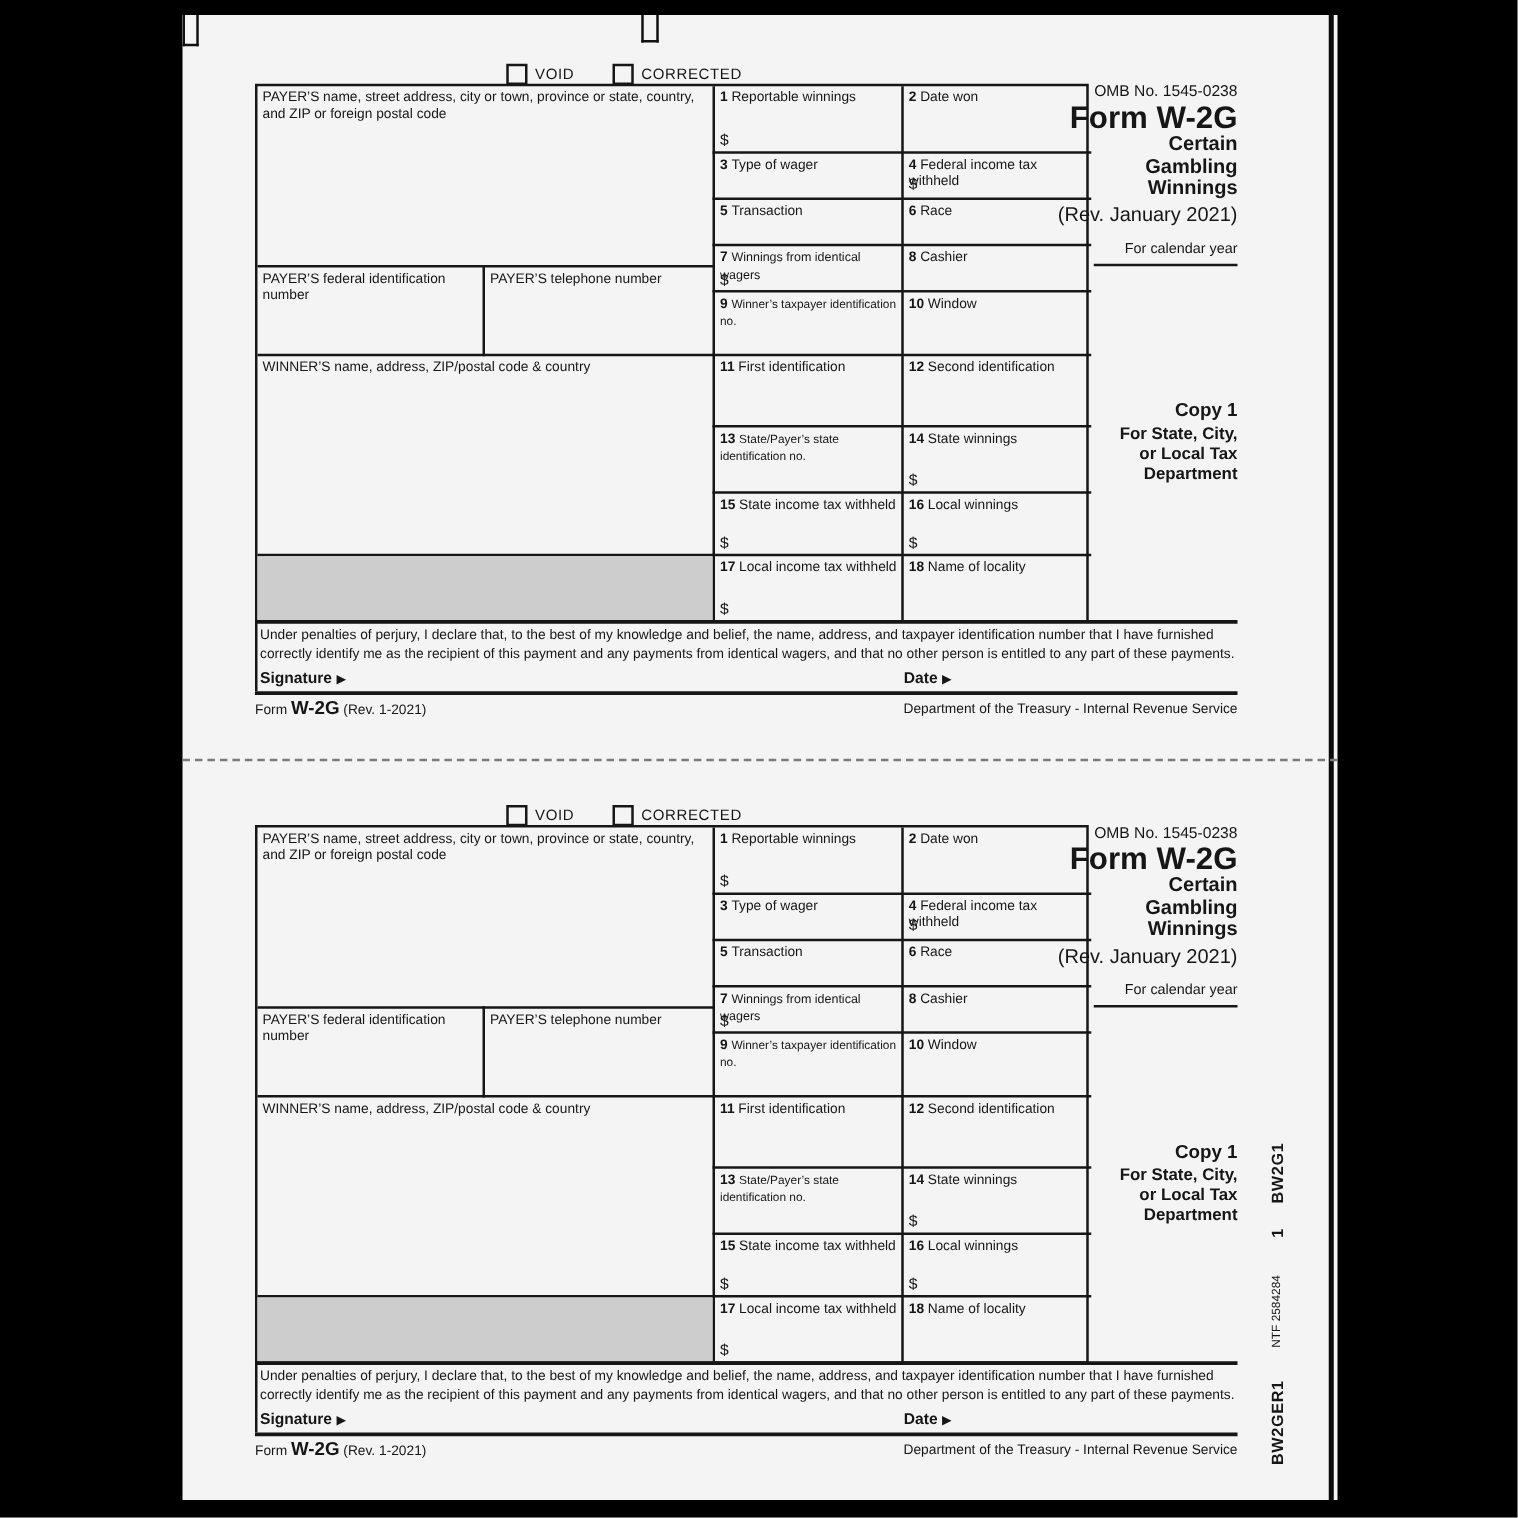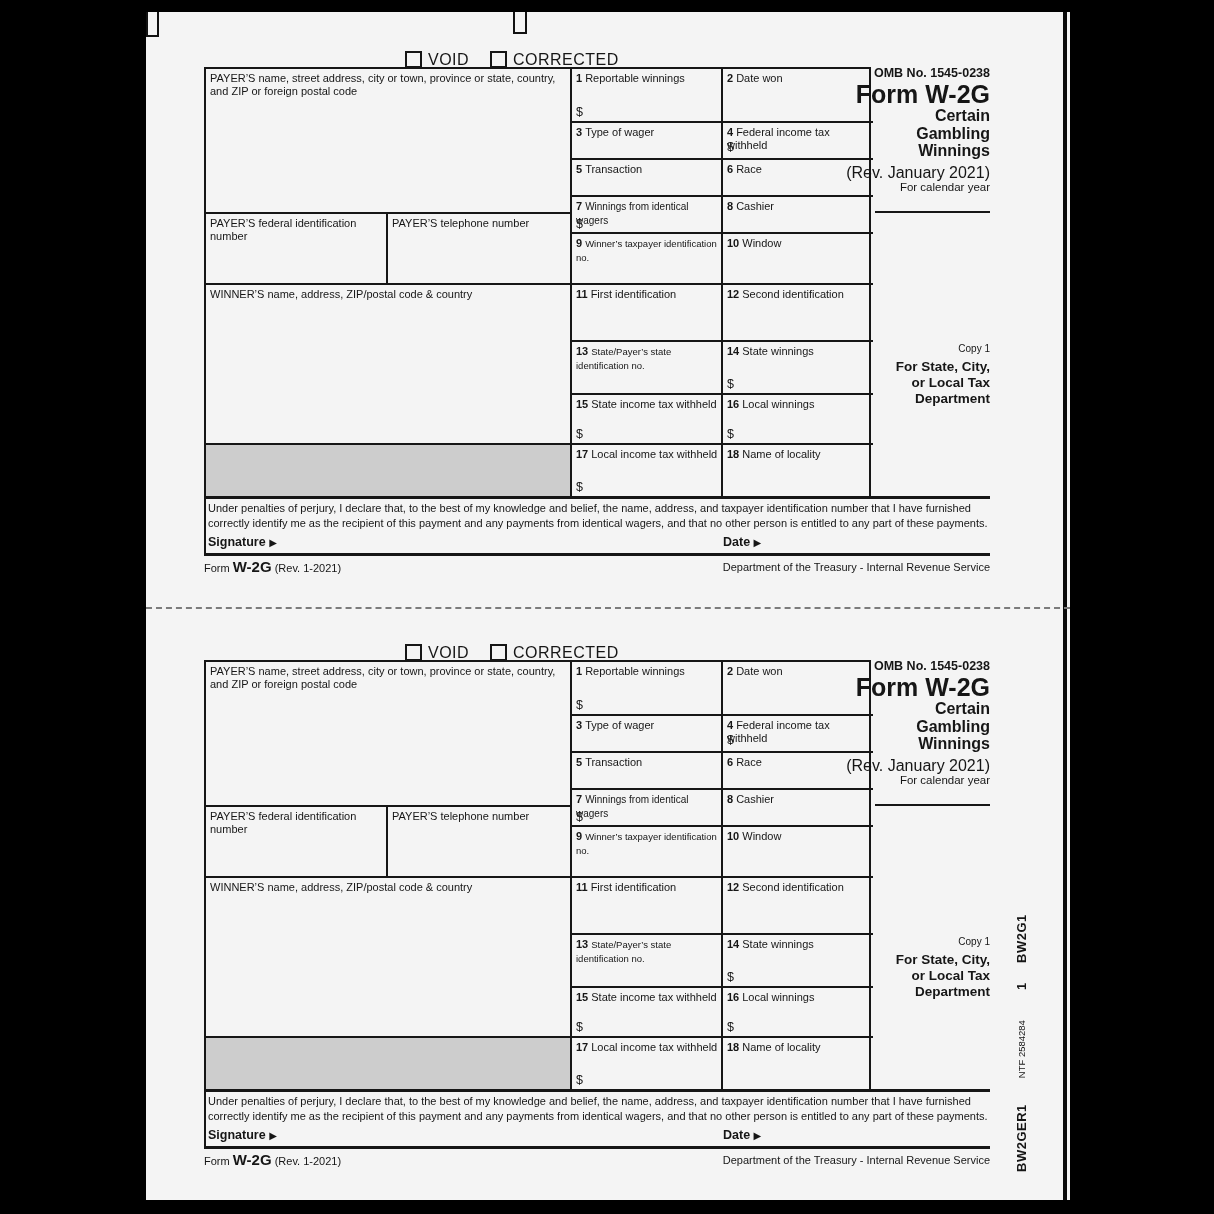--- a/index.html
+++ b/index.html
@@ -39,29 +39,29 @@
   .cell-label b { font-size:11px; margin-right:3px; }
   .cell-label.sm span { font-size:9.5px; }
   .cell-label.sm7 span { font-size:10px; }
   .dollar { position:absolute; left:4px; bottom:2px; font-size:12.5px; }
   .dollar.top4 { bottom:auto; top:17px; }
   .area-label { position:absolute; font-size:11px; line-height:13px; }
   .chkbox {
     position:absolute; width:17px; height:17px;
     border:2px solid #161616; background:#f4f4f4;
   }
-  .chklabel { position:absolute; font-size:16px; line-height:17px; letter-spacing:0.5px; }
+  .chklabel { position:absolute; font-size:12px; line-height:17px; letter-spacing:0.5px; }
   .hdr { position:absolute; left:660px; top:54px; width:184px; text-align:right; }
-  .omb { font-size:12.5px; line-height:14px;font-weight:bold; }
+  .omb { font-size:12.5px; line-height:14px; }
   .formtitle { font-size:25px; line-height:22px; font-weight:bold; margin-top:3px; }
   .subtitle { font-size:16px; line-height:17.5px; font-weight:bold; margin-top:2px; }
   .rev { font-size:16px; line-height:14px; margin-top:6px; }
-  .cal { font-size:11.5px; line-height:14px; margin-top:0; }
+  .cal { font-size:11.5px; line-height:14px; margin-top:12px; }
   .copyhdr { position:absolute; left:660px; top:308px; width:184px; text-align:right; }
-  .copy1 { font-size:10px; line-height:17px; font-weight:normal;margin-top:20px; }
+  .copy1 { font-size:15px; line-height:17px; font-weight:bold; }
   .copyfor { font-size:13.5px; line-height:16px; font-weight:bold; margin-top:2px; }
   .gray-box { position:absolute; background:#cdcdcd; }
   .perjury { position:absolute; left:62px; top:489px; width:782px; font-size:11px; line-height:15px; }
   .sigline { position:absolute; font-size:12.5px; font-weight:bold; }
   .arrow { font-size:10px; }
   .footer-left { position:absolute; left:58px; top:546px; font-size:11px; }
   .footer-left .fnum { font-size:15px; font-weight:bold; }
   .footer-right { position:absolute; left:500px; top:549px; width:344px; text-align:right; font-size:11px; }
   .perf {
     position:absolute; left:0; top:595px; width:924px; height:0;

